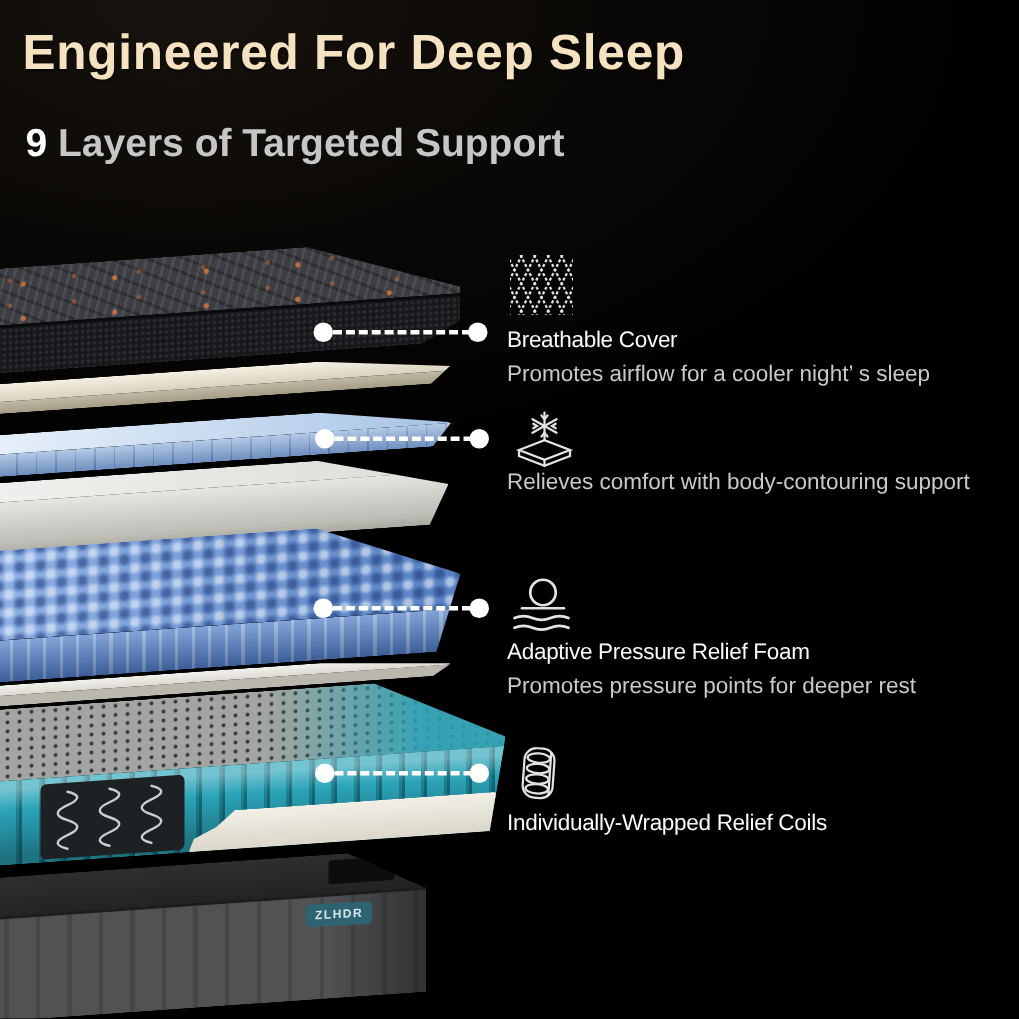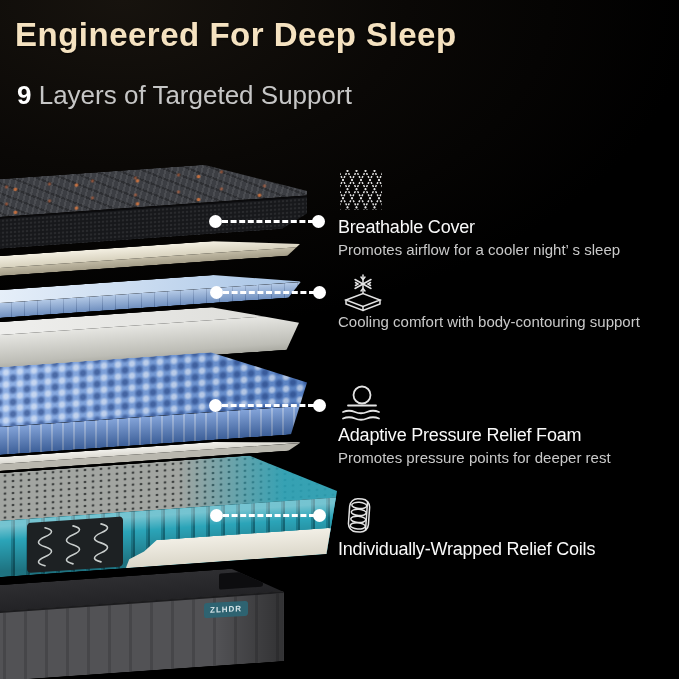--- a/index.html
+++ b/index.html
@@ -12,21 +12,21 @@
   
   .title{
     position:absolute;left:15px;top:16px;
     font-size:33px;font-weight:700;letter-spacing:.5px;
     color:var(--cream-title,#f5e2c0);
     text-shadow:0 1px 2px rgba(0,0,0,.6);
     white-space:nowrap;
   }
   .subtitle{position:absolute;left:17px;top:80px;font-size:26px;font-weight:600;white-space:nowrap;}
   .subtitle .num{color:#ffffff;}
-  .subtitle .rest{color:var(--subtitle-gray,#c6c6c6);font-weight:400;}
+  .subtitle .rest{color:var(--subtitle-gray,#c6c6c6);font-weight:700;}
 
   
   .slab{position:absolute;left:-15px;transform:skewY(-4deg);transform-origin:0 0;
         clip-path:polygon(0 0,72% 0,100% 45%,96% 100%,0 100%);}
   .face{width:100%;}
 
   .l1{top:180px;width:322px;height:70px;clip-path:polygon(0 0,68% 0,100% 48%,100% 80%,92% 100%,0 100%);}
   .l1 .top{height:38px;background-color:#3c3e43;background-image:
       radial-gradient(circle, rgba(226,122,62,.8) 0 1.3px, transparent 2.2px),
       radial-gradient(circle, rgba(205,102,58,.55) 0 1.1px, transparent 2px),
@@ -97,21 +97,21 @@
       padding:3px 6px;border-radius:3px;transform:skewY(-3deg);}
 
   
   .connector{position:absolute;width:92px;height:0;border-top:3px dashed #ffffff;}
   .cdot{position:absolute;width:13px;height:13px;border-radius:50%;background:#ffffff;}
 
   
   .callout{position:absolute;left:338px;width:335px;}
   .ico{margin-left:2px;}
   .ico svg{display:block;}
-  .co-title{font-size:18px;line-height:26px;font-weight:500;color:#fafafa;
+  .co-title{font-size:15px;line-height:26px;font-weight:500;color:#fafafa;
       letter-spacing:-.2px;white-space:nowrap;}
   .co-desc{font-size:15px;line-height:16px;margin-top:2px;color:var(--callout-desc-gray,#c9c9c9);white-space:nowrap;}
   .ih44{height:44px;} .ih40{height:40px;} .ih38{height:38px;}
 </style>
 </head>
 <body>
 
 <div id="stage">
 
   <div class="title">Engineered For Deep Sleep</div>
@@ -223,21 +223,21 @@
           <path d="M21,5 L23,7.5 L25,5"></path>
             <path d="M21,19 L23,16.5 L25,19"></path>
           <path d="M15.5,10.5 L18,12 L15.5,13.5"></path>
             <path d="M30.5,10.5 L28,12 L30.5,13.5"></path>
         </g>
         <path d="M6,28 L23,21.5 L40,28 L23,34.5 Z"></path>
         <path d="M6,28 L6,32 L23,38.5 L40,32 L40,28"></path>
         <line x1="23" y1="34.5" x2="23" y2="38.5"></line>
       </svg>
     </div>
-    <div class="co-desc">Cooling comfort with body-contouring support</div>
+    <div class="co-desc">Relieves comfort with body-contouring support</div>
   </div>
 
   <div class="callout" style="top:384px;">
     <div class="ico ih38">
       <svg width="46" height="38" viewBox="0 0 46 38" stroke="#e3e3e3" stroke-width="1.8" fill="none" stroke-linecap="round">
         <circle cx="22" cy="11" r="8.5"></circle>
         <line x1="8" y1="21.5" x2="36" y2="21.5"></line>
         <path d="M3,28 q6,-2.5 12,0 t12,0 t12,0"></path>
         <path d="M3,34.5 q6,-2.5 12,0 t12,0 t12,0"></path>
       </svg>

